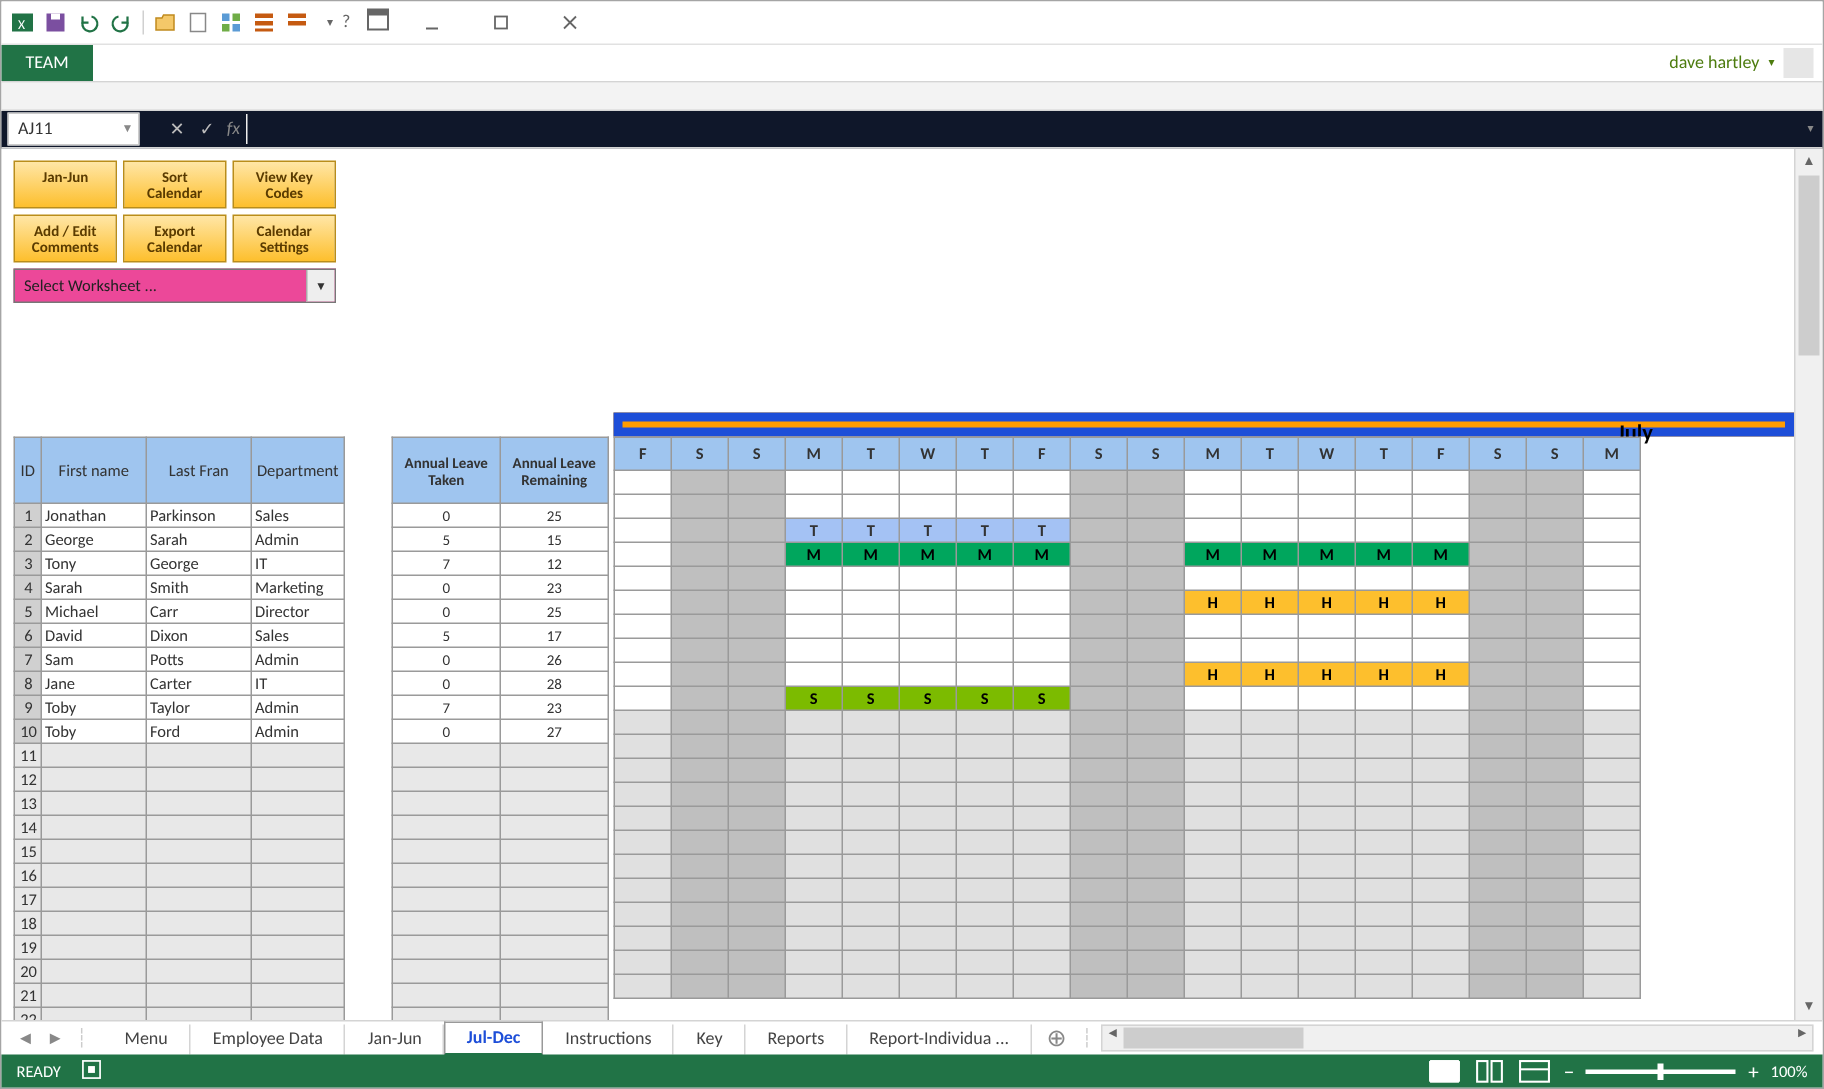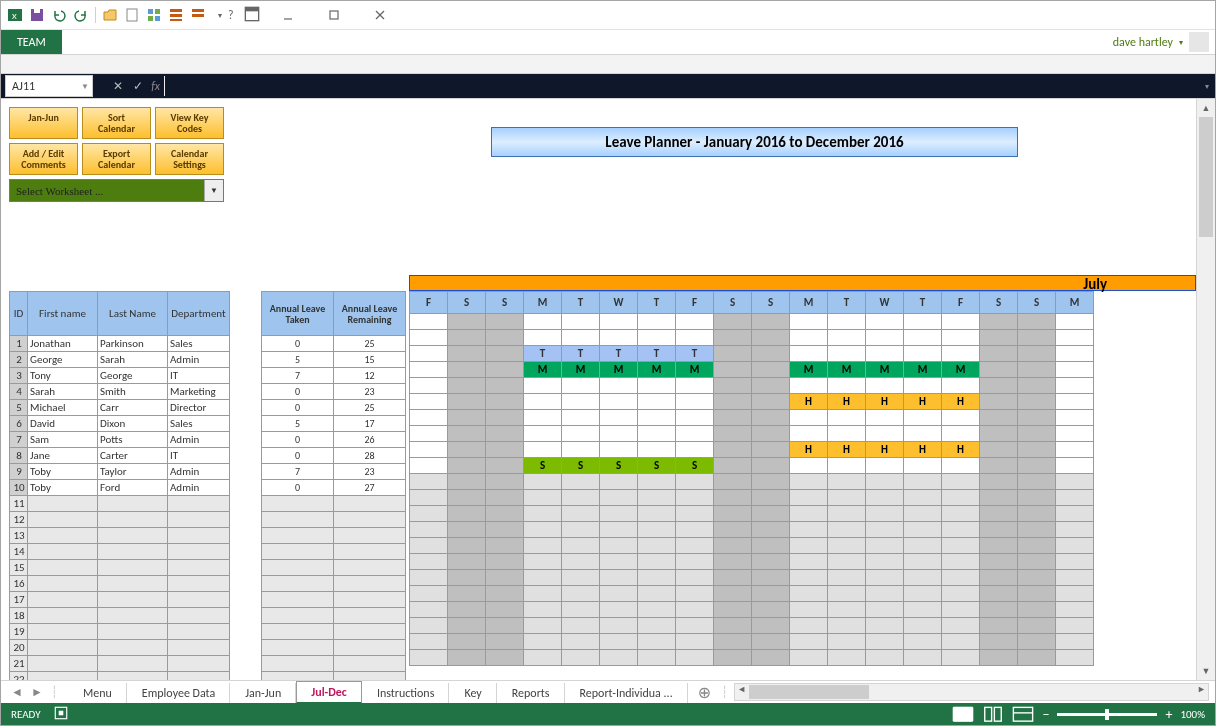--- a/index.html
+++ b/index.html
@@ -31,21 +31,21 @@
   .main{flex:1;display:flex;overflow:hidden;}
   .sheet{flex:1;overflow:hidden;background:#fff;position:relative;}
   .vscroll{width:18px;background:#f0f0f0;border-left:1px solid #d4d4d4;position:relative;}
   .vscroll .up,.vscroll .down{height:18px;text-align:center;font-size:9px;color:#666;line-height:18px;}
   .vscroll .thumb{position:absolute;top:18px;left:2px;right:2px;height:120px;background:#cdcdcd;}
   
   .ws{position:relative;width:100%;height:100%;}
   .controls{position:absolute;left:8px;top:8px;width:215px;}
   .btnrow{display:flex;gap:4px;margin-bottom:4px;}
   .macrobtn{flex:1;background:linear-gradient(#ffe6a6,#fdbf2d);border:1px solid #b98d1b;font-size:10px;font-weight:bold;text-align:center;padding:4px 2px;line-height:11px;cursor:pointer;color:#5a3b00;}
-  .wssel{display:flex;border:1px solid #777;background:#4d7c0f;height:21px;align-items:center;font-family:Liberation Serif, serif;}
+  .wssel{display:flex;border:1px solid #777;background:#ec4899;height:21px;align-items:center;}
   .wssel span{padding-left:6px;font-size:11px;color:#222;}
   .wssel .dd{margin-left:auto;width:18px;height:100%;background:#eee;border-left:1px solid #aaa;display:flex;align-items:center;justify-content:center;font-size:8px;}
   
   .planner-title{position:absolute;top:28px;left:490px;width:525px;height:28px;background:linear-gradient(#a6d0ff,#ddeeff,#a6d0ff);border:1px solid #3e6fae;display:flex;align-items:center;justify-content:center;font-weight:bold;font-size:15px;color:#000;}
   
   .data-area{position:absolute;left:8px;right:0;top:192px;}
   
   table{border-collapse:collapse;}
   .grid-left{position:absolute;left:0;top:0;}
   .grid-left th,.grid-left td{border:1px solid #9a9a9a;font-size:11px;height:16px;box-sizing:border-box;}
@@ -53,40 +53,40 @@
   .grid-left td{background:#fff;padding-left:2px;}
   .grid-left .idcell{text-align:center;background:#d0d0d0;}
   .grid-left .blankrow td{background:#e8e8e8;}
   
   .al{position:absolute;left:252px;top:0;}
   .al th,.al td{border:1px solid #9a9a9a;font-size:10px;text-align:center;height:16px;box-sizing:border-box;}
   .al th{background:#9fc5ef;height:44px;width:72px;padding:0 2px;line-height:11px;}
   .al td{background:#fff;width:72px;}
   .al .blankrow td{background:#e8e8e8;}
   
-  .monthbar{position:absolute;left:400px;right:0;top:-16px;height:16px;background:#ff9c00;border:1px solid #1d4ed8;text-align:right;font-weight:bold;font-size:15px;padding-right:88px;line-height:16px;color:#000;box-sizing:border-box;}
+  .monthbar{position:absolute;left:400px;right:0;top:-16px;height:16px;background:#ff9c00;border:6px solid #1d4ed8;text-align:right;font-weight:bold;font-size:15px;padding-right:88px;line-height:16px;color:#000;box-sizing:border-box;}
   .cal{position:absolute;left:400px;top:0;}
   .cal th,.cal td{border:1px solid #9a9a9a;width:38px;height:16px;text-align:center;font-size:11px;box-sizing:border-box;}
   .cal .wday th{background:#9fc5ef;height:22px;}
   .cal .dnum th{background:#9fc5ef;height:22px;}
   .cal td{background:#fff;}
   .cal td.we{background:#bfbfbf;}
   .cal .blankrow td{background:#e0e0e0;}
   .cal .blankrow td.we{background:#bfbfbf;}
   
   .code-T{background:#a4c2f4 !important;font-weight:bold;}
   .code-M{background:#00a65d !important;color:#000;font-weight:bold;}
   .code-H{background:#fdbf2d !important;color:#000;font-weight:bold;}
   .code-S{background:#7cbb00 !important;color:#000;font-weight:bold;}
   
   .tabsrow{height:22px;border-top:1px solid #d4d4d4;display:flex;align-items:center;background:#fff;font-size:12px;}
   .tabsrow .nav{display:flex;gap:8px;padding:0 10px;color:#888;}
   .tabsrow .stabs{display:flex;align-items:flex-end;}
   .tabsrow .stab{padding:3px 14px;border-right:1px solid #d4d4d4;border-left:1px solid transparent;color:#444;cursor:pointer;}
-  .tabsrow .stab.active{background:#fff;border-top:1px solid #999;border-left:1px solid #999;border-right:1px solid #999;border-bottom:2px solid #217346;font-weight:bold;color:#be185d;margin-bottom:-1px;}
+  .tabsrow .stab.active{background:#fff;border-top:1px solid #999;border-left:1px solid #999;border-right:1px solid #999;border-bottom:2px solid #217346;font-weight:bold;color:#1d4ed8;margin-bottom:-1px;}
   .tabsrow .add{padding:0 10px;color:#888;font-size:16px;}
   .tabsrow .hscroll{flex:1;height:16px;background:#f0f0f0;margin:0 6px;border:1px solid #d4d4d4;position:relative;}
   .tabsrow .hscroll .th{position:absolute;left:2px;top:1px;bottom:1px;width:120px;background:#cdcdcd;}
   
   .status{height:22px;background:#217346;color:#fff;display:flex;align-items:center;font-size:11px;}
   .status .ready{padding-left:10px;}
   .status .right{margin-left:auto;display:flex;align-items:center;gap:8px;padding-right:10px;}
   .status .viewbtn{width:22px;height:16px;display:flex;align-items:center;justify-content:center;}
   .status .viewbtn svg{stroke:#fff;fill:none;stroke-width:1;}
   .status .slider{width:100px;height:3px;background:#fff;position:relative;}
@@ -221,32 +221,31 @@
               <div class="macrobtn">Add / Edit<br>Comments</div>
               <div class="macrobtn">Export<br>Calendar</div>
               <div class="macrobtn">Calendar<br>Settings</div>
             </div>
           <div class="wssel">
             <span>Select Worksheet ...</span>
             <div class="dd">▼</div>
           </div>
         </div>
 
-        <div class="planner-title">Leave Planner - January 2016 to December 2016</div>
 
         <div class="data-area">
 
           <div class="monthbar">July</div>
 
           <table class="grid-left">
             <thead>
               <tr>
                 <th style="width:18px;">ID</th>
                 <th style="width:70px;">First name</th>
-                <th style="width:70px;">Last Name</th>
+                <th style="width:70px;">Last Fran</th>
                 <th style="width:62px;">Department</th>
               </tr>
             </thead>
             <tbody id="stafftb">
                 <tr>
                   <td class="idcell">1</td>
                   <td>Jonathan</td>
                   <td>Parkinson</td>
                   <td>Sales</td>
                 </tr>

